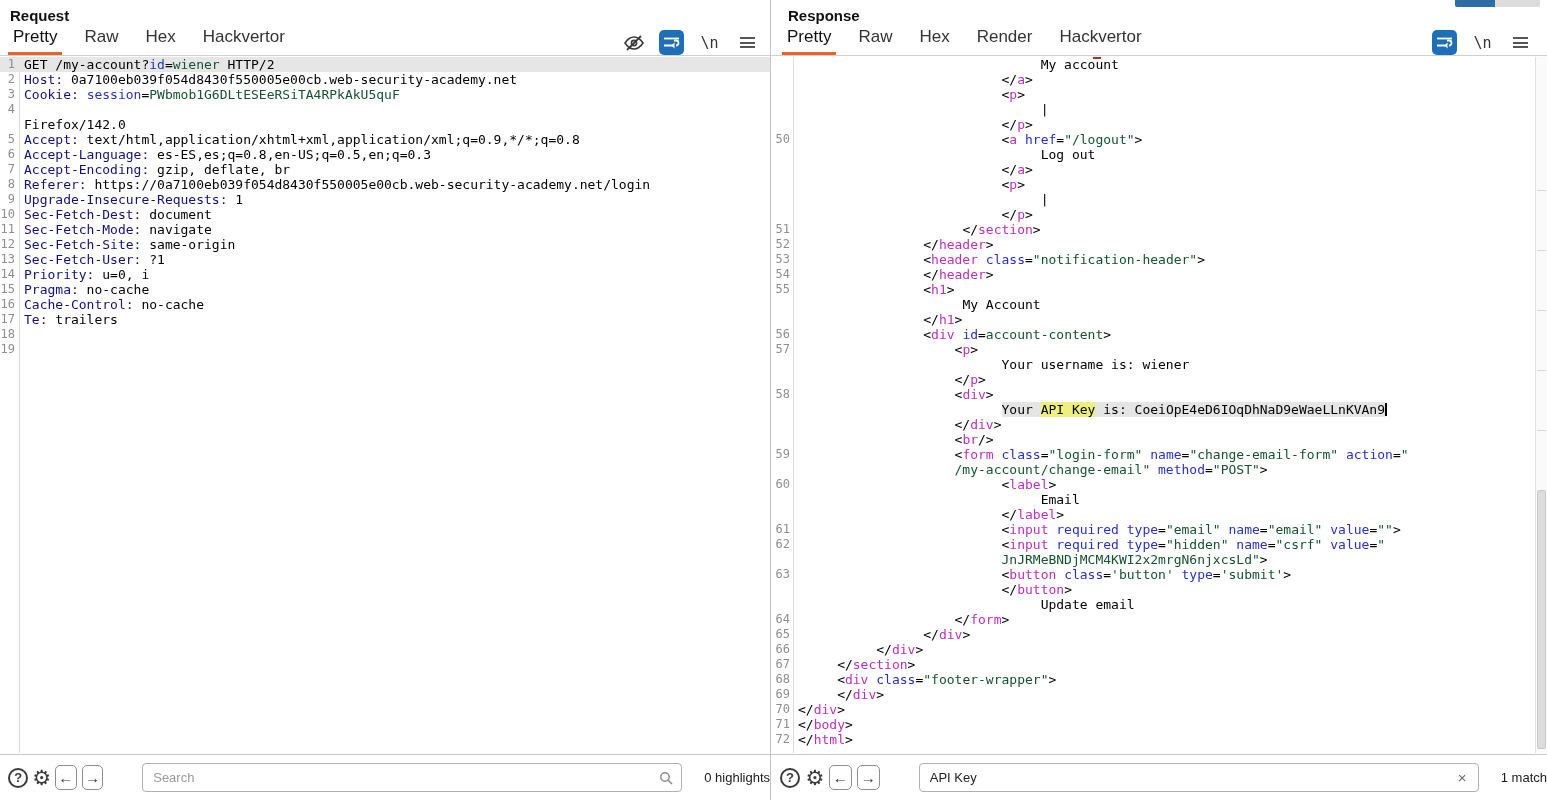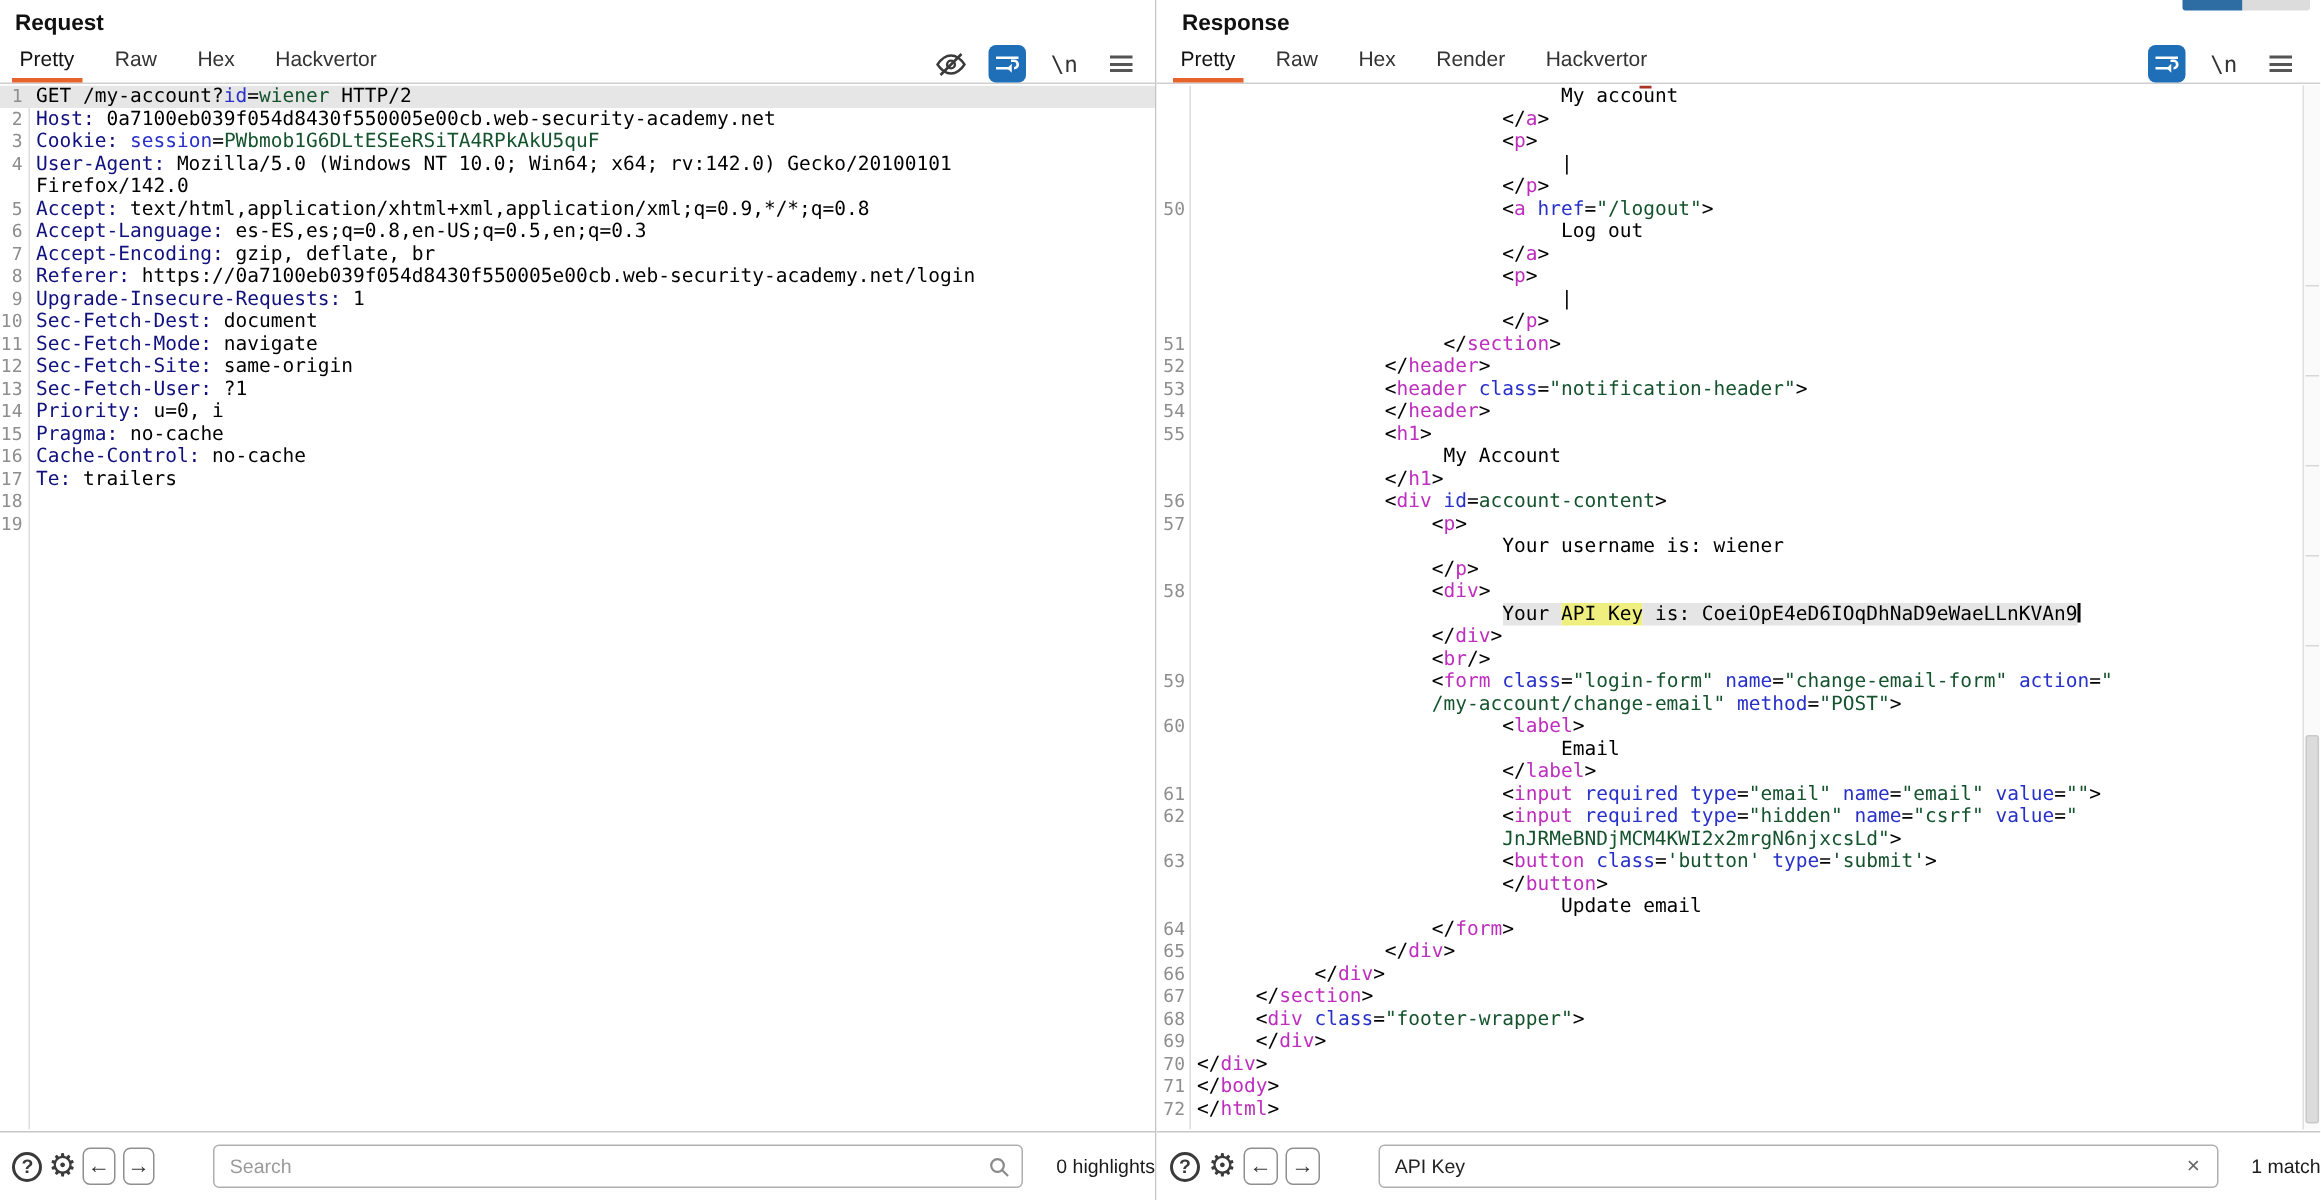--- a/index.html
+++ b/index.html
@@ -7,21 +7,21 @@
        font-family:"Liberation Sans",sans-serif;color:#1a1a1a;}
   .panel{position:absolute;top:0;bottom:0;background:#fff;}
   .panel.left{left:0;width:770px;border-right:1px solid #c4c4c4;}
   .panel.right{left:771px;width:776px;}
   .panel-title{position:absolute;top:7px;left:10px;font-size:15px;font-weight:bold;color:#111;}
   .panel.right .panel-title{left:17px;}
 
   .tabbar{position:absolute;top:28px;left:0;right:0;height:28px;border-bottom:1px solid #cfcfcf;
           display:flex;align-items:flex-end;padding-left:13px;column-gap:27px;box-sizing:border-box;}
   .panel.right .tabbar{padding-left:16px;}
-  .tab{position:relative;font-size:14px;color:#333;padding-bottom:8px;cursor:default;}
+  .tab{position:relative;font-size:17px;color:#333;padding-bottom:8px;cursor:default;}
   .tab.active{color:#111;}
   .tab.active::after{content:"";position:absolute;left:-5px;right:-5px;bottom:0;height:3px;background:#e8622c;}
 
   .ed-toolbar{position:absolute;top:30px;height:25px;display:flex;align-items:center;column-gap:13px;}
   .panel.left .ed-toolbar{right:10px;}
   .panel.right .ed-toolbar{right:14px;}
   .tbtn{display:flex;align-items:center;justify-content:center;width:25px;height:25px;}
   .tbtn.blue{background:#1e6fb8;border-radius:5px;}
   .nl-glyph{font-family:"DejaVu Sans Mono",monospace;font-size:15px;color:#333;}
   .burger span{display:block;width:15px;height:2px;background:#555;margin:2.5px 0;}
@@ -123,21 +123,20 @@
         <div class="row">
           <span class="ln">2</span>
           <span class="code"><span class="tk-h">Host:</span><span class="tk-p"> 0a7100eb039f054d8430f550005e00cb.web-security-academy.net</span></span>
         </div>
         <div class="row">
           <span class="ln">3</span>
           <span class="code"><span class="tk-h">Cookie:</span><span class="tk-p"> </span><span class="tk-a">session</span><span class="tk-p">=</span><span class="tk-v">PWbmob1G6DLtESEeRSiTA4RPkAkU5quF</span></span>
         </div>
         <div class="row">
           <span class="ln">4</span>
-          <span class="code"><span class="tk-h">User-Agent:</span><span class="tk-p"> Mozilla/5.0 (Windows NT 10.0; Win64; x64; rv:142.0) Gecko/20100101</span></span>
         </div>
         <div class="row">
           <span class="ln"></span>
           <span class="code"><span class="tk-p">Firefox/142.0</span></span>
         </div>
         <div class="row">
           <span class="ln">5</span>
           <span class="code"><span class="tk-h">Accept:</span><span class="tk-p"> text/html,application/xhtml+xml,application/xml;q=0.9,*/*;q=0.8</span></span>
         </div>
         <div class="row">

